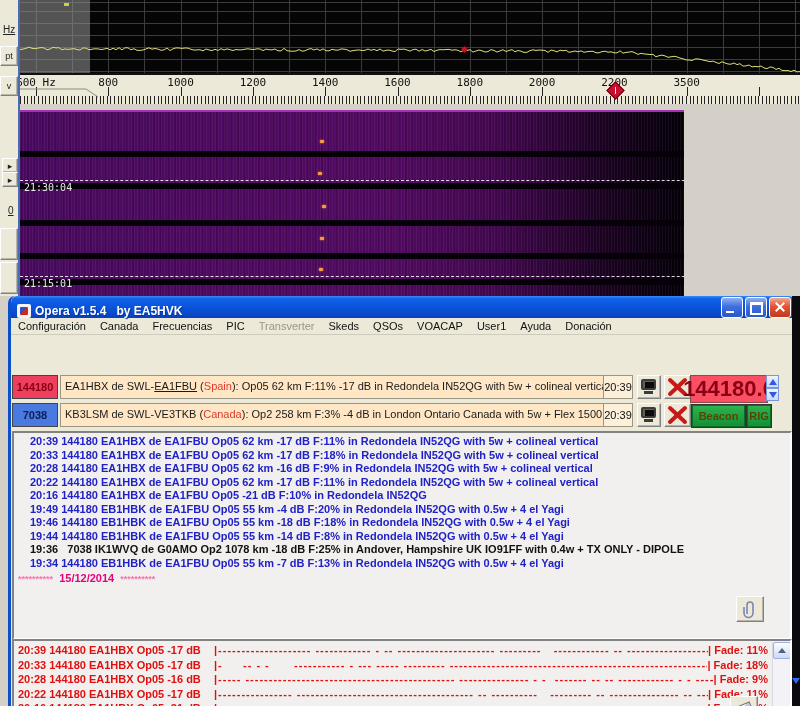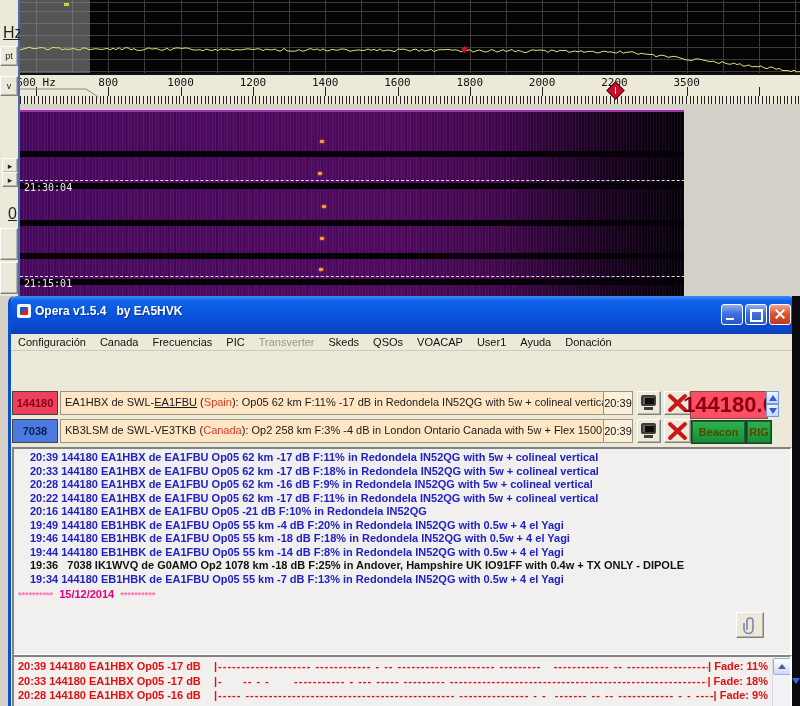--- a/index.html
+++ b/index.html
@@ -3,21 +3,21 @@
 <meta charset="utf-8">
 <style>
   html,body{margin:0;padding:0;background:#d4d0c8;}
   #root{position:relative;width:800px;height:706px;overflow:hidden;background:#d4d0c8;
         font-family:"Liberation Sans",sans-serif;-webkit-font-smoothing:antialiased;}
   .abs{position:absolute;}
 
   
   .leftstrip{left:0;top:0;width:18px;height:296px;background:#ece9d8;border-right:2px solid #4a6ab8;}
   .leftstrip2{left:0;top:296px;width:8px;height:410px;background:#d4d0c8;}
-  .frag{font-size:16px;color:#222;text-decoration:underline;}
+  .frag{font-size:10px;color:#222;text-decoration:underline;}
   .btn3d{background:#ece9d8;border-top:1px solid #fff;border-left:1px solid #fff;
          border-right:1px solid #808080;border-bottom:1px solid #808080;
          box-shadow:inset -1px -1px 0 #b8b4a8;font-size:9px;color:#222;
          display:flex;align-items:center;justify-content:center;}
 
   
   .spectrum{left:20px;top:0;width:780px;height:81px;background:#050505;overflow:hidden;
     background-image:
       repeating-linear-gradient(90deg,#3c3c3c 0 1px,transparent 1px 36.15px),
       repeating-linear-gradient(0deg,#3c3c3c 0 1px,transparent 1px 12px);
@@ -49,21 +49,21 @@
   .wf-time{font-family:"DejaVu Sans Mono",monospace;font-size:10px;color:#e8e8e8;left:4px;z-index:3;}
   .wf-dot{position:absolute;width:4px;height:3px;background:#ff9a3c;border-radius:1px;box-shadow:0 0 2px #ff9a3c;}
   .wf-corner{left:764px;top:166px;color:#ff2020;font-size:11px;font-weight:bold;z-index:4;}
 
   
   .opwin{left:8px;top:296px;width:784px;height:410px;background:#ece9d8;
      border-left:3px solid #0a50cc;border-right:3px solid #0a50cc;overflow:hidden;
      border-radius:7px 7px 0 0;}
   .titlebar{position:relative;height:22px;border-radius:6px 6px 0 0;
      background:linear-gradient(180deg,#3d8bf5 0%,#1263ec 12%,#0b55dd 45%,#0a49cc 82%,#0940b8 100%);
-     display:flex;align-items:flex-start;padding:8px 4px;}
+     display:flex;align-items:flex-end;padding:0 4px;}
   .app-icon{width:14px;height:14px;background:#f5f5f5;border-radius:2px;margin:0 4px 0 2px;position:relative;}
   .app-icon::after{content:"";position:absolute;left:3px;top:3px;width:8px;height:8px;
      background:linear-gradient(135deg,#2a50c8 50%,#c82a2a 50%);border-radius:1px;}
   .title-text{color:#fff;font-weight:bold;font-size:12px;white-space:pre;text-shadow:1px 1px 1px #06349a;}
   .winbtns{margin-left:auto;display:flex;gap:2px;}
   .wbtn{width:20px;height:19px;border-radius:3px;border:1px solid #fff;
      background:linear-gradient(180deg,#8fb0ef,#3e6fe0 45%,#2a56c8);position:relative;}
   .wbtn.close{background:linear-gradient(180deg,#f2a88f,#e25233 45%,#c03a1d);}
   .wbtn.min::after{content:"";position:absolute;left:4px;bottom:4px;width:8px;height:2px;background:#fff;}
   .wbtn.max::after{content:"";position:absolute;left:4px;top:4px;width:9px;height:8px;

